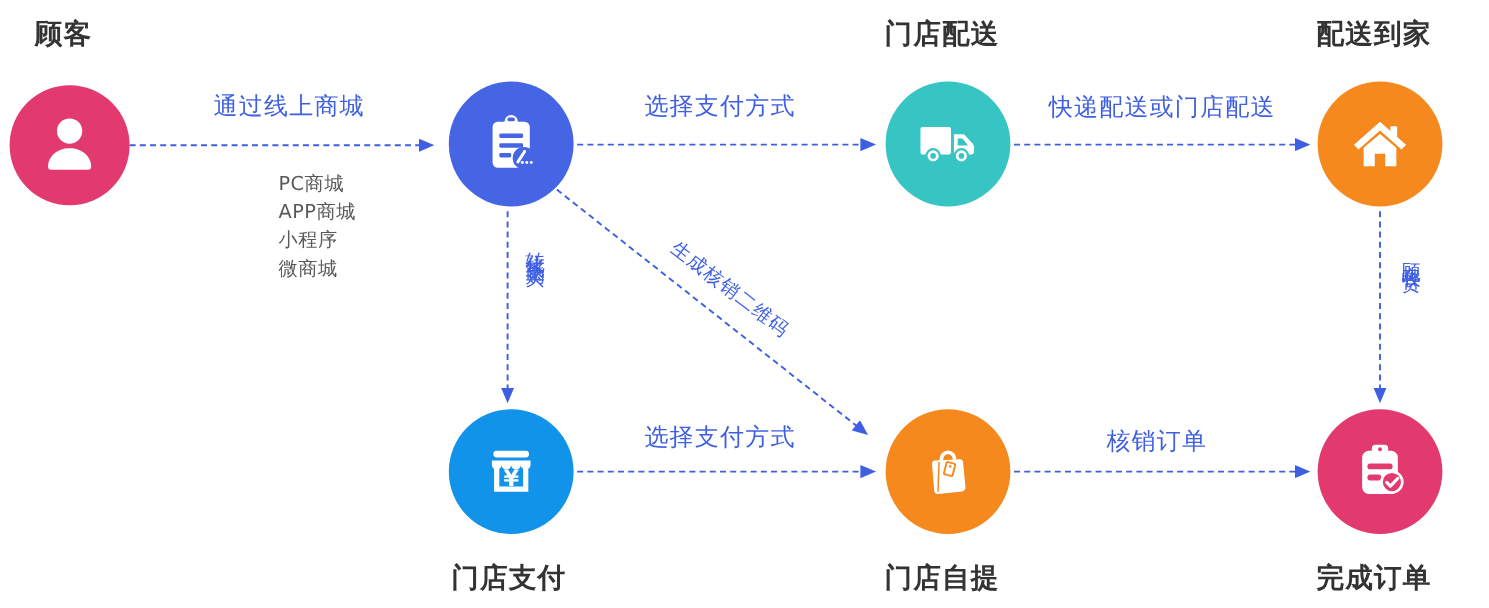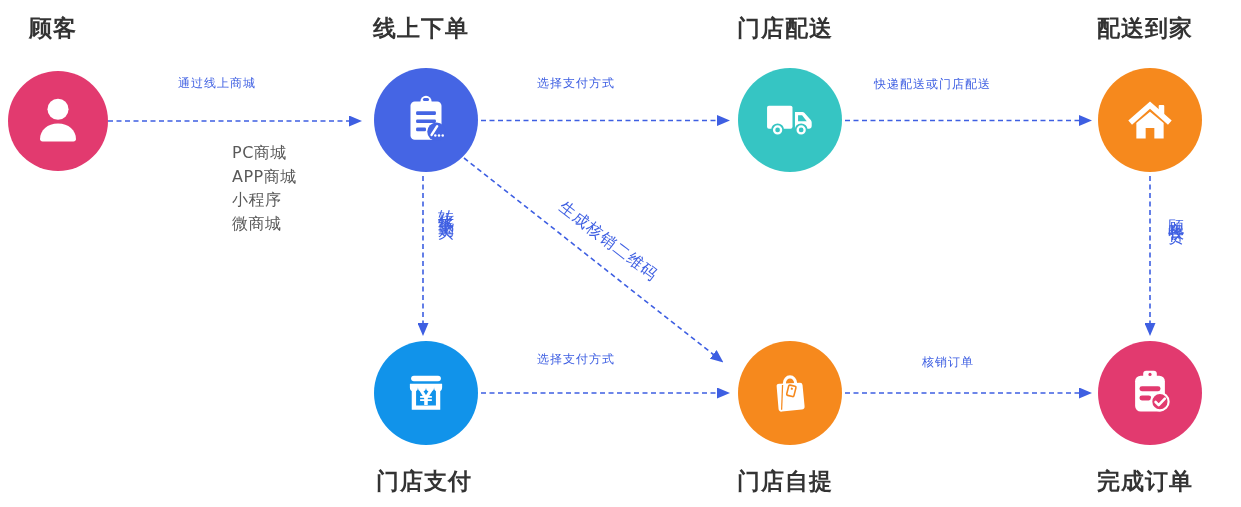--- a/index.html
+++ b/index.html
@@ -20,21 +20,21 @@
   .node-circle{
     position:absolute;z-index:2;
     width:104px;height:104px;border-radius:50%;
     background:var(--node-color);
     display:flex;align-items:center;justify-content:center;
   }
   .node-circle.small{width:100px;height:100px;}
   .node-icon{width:62px;height:62px;display:block;}
   .edge-label{
     position:absolute;z-index:3;
-    font-size:12px;color:var(--arrow-color);
+    font-size:20px;color:var(--arrow-color);
     white-space:nowrap;letter-spacing:1px;
   }
   .edge-label.vertical{
     writing-mode:vertical-rl;
     letter-spacing:3px;line-height:18px;font-size:16px;
   }
   .edge-label.rotated{
     width:150px;text-align:center;
     transform:rotate(37.5deg);transform-origin:center center;
     font-size:16px;letter-spacing:1px;
@@ -86,21 +86,20 @@
     <path class="flow-line" d="M481 120.5 L718 120.5" marker-end="url(#arrhead)"></path>
     <path class="flow-line" d="M845 120.5 L1080 120.5" marker-end="url(#arrhead)"></path>
     <path class="flow-line" d="M423 176 L423 324" marker-end="url(#arrhead)"></path>
     <path class="flow-line" d="M1150 176 L1150 324" marker-end="url(#arrhead)"></path>
     <path class="flow-line" d="M464 158 L714 355" marker-end="url(#arrhead)"></path>
     <path class="flow-line" d="M481 393 L718 393" marker-end="url(#arrhead)"></path>
     <path class="flow-line" d="M845 393 L1080 393" marker-end="url(#arrhead)"></path>
   </svg>
 
   <div class="node-title" id="t-customer">顾客</div>
-  <div class="node-title" id="t-online-order">线上下单</div>
   <div class="node-title" id="t-home-delivery">配送到家</div>
   <div class="node-title" id="t-store-delivery">门店配送</div>
   <div class="node-title" id="t-store-payment">门店支付</div>
   <div class="node-title" id="t-store-pickup">门店自提</div>
   <div class="node-title" id="t-order-complete">完成订单</div>
 
   <div class="node-circle small" id="c-customer" style="--node-color: #E23A6F;">
     <svg class="node-icon" viewBox="0 0 100 100" fill="#fff">
       <circle cx="50" cy="31" r="17"></circle>
       <path d="M50 54c17 0 29 11 29 25 0 2.3-1.7 4-4 4H25c-2.3 0-4-1.7-4-4 0-14 12-25 29-25z"></path>

